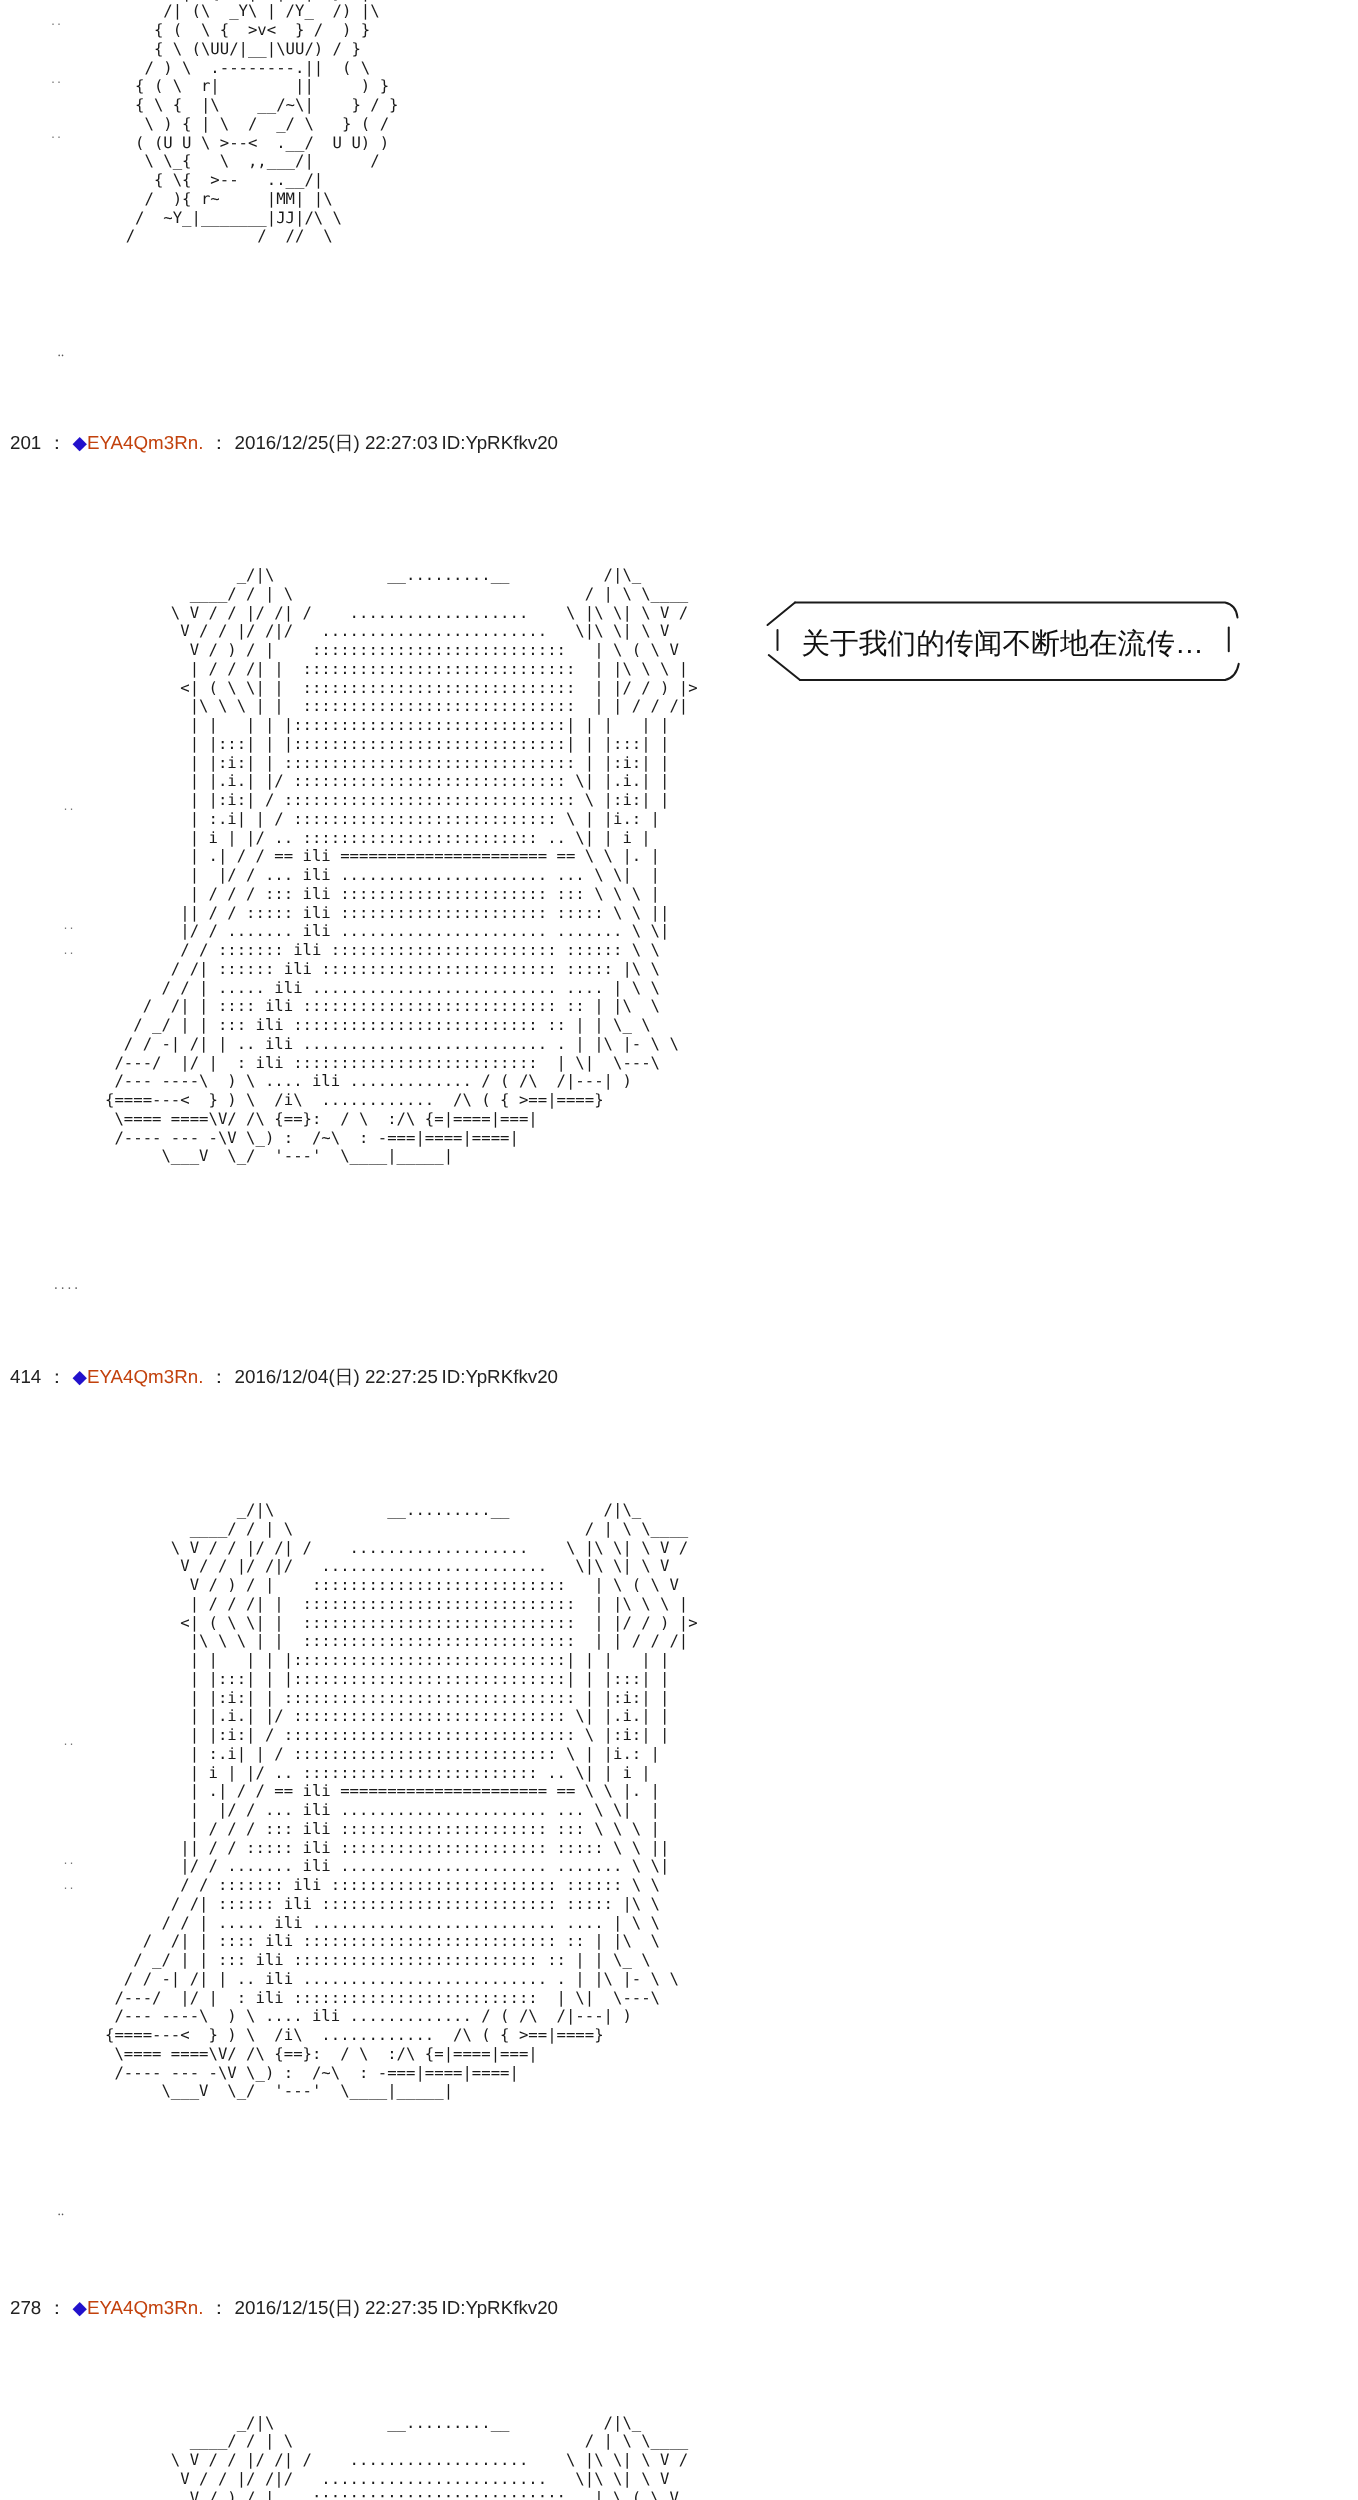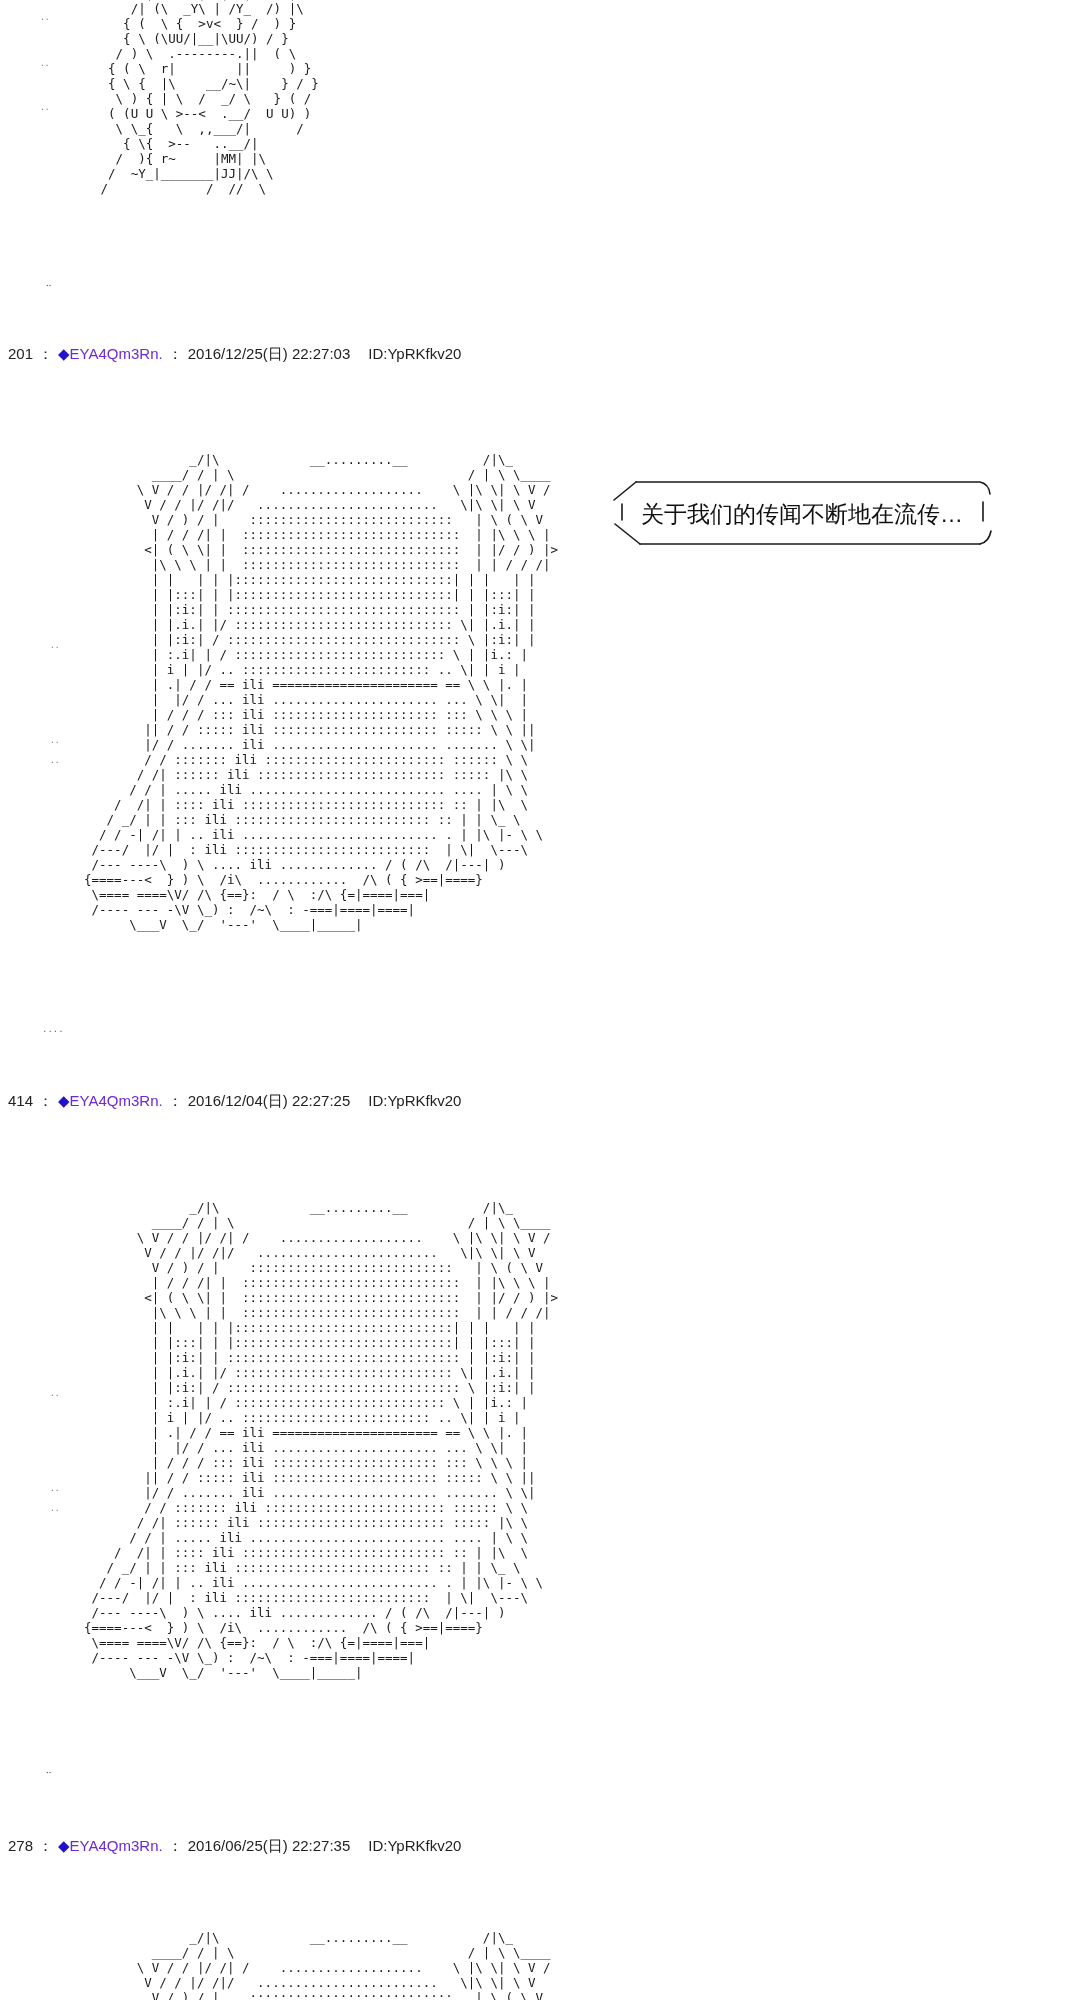--- a/index.html
+++ b/index.html
@@ -32,22 +32,22 @@
     left: 8px;
     font-size: 15px;
     color: #222222;
     white-space: nowrap;
   }
   #header-244 { top: 345px; }
   #header-245 { top: 1092px; }
   #header-247 { top: 1837px; }
   .post-header .sep { margin: 0 5px; }
   .post-header .diamond { color: #2211cc; }
-  .post-header .trip { color: #6d28d9; }
-  .post-header .datetime { margin-right: 18px; }
+  .post-header .trip { color: #c2410c; }
+  .post-header .datetime { margin-right: 3px; }
 
   
   #bubble-244 {
     position: absolute;
     left: 606px; top: 476px;
     width: 392px; height: 74px;
   }
   #bubble-244 svg { display: block; }
   .bubble-text {
     font-family: "Liberation Sans", sans-serif;
@@ -201,20 +201,20 @@
       \___V  \_/  '---'  \____|_____|
 
 </pre>
 
 <span id="mark-c1" class="micro">..</span>
 <span id="mark-c2" class="micro">..</span>
 <span id="mark-c3" class="micro">..</span>
 <span id="tail-245" class="tail">‥</span>
 
 <div id="header-247" class="post-header">
-  <span>278</span><span class="sep">：</span><span><span class="diamond">◆</span><span class="trip">EYA4Qm3Rn.</span></span><span class="sep">：</span><span class="datetime">2016/06/25(日) 22:27:35</span><span class="post-id">ID:YpRKfkv20</span>
+  <span>278</span><span class="sep">：</span><span><span class="diamond">◆</span><span class="trip">EYA4Qm3Rn.</span></span><span class="sep">：</span><span class="datetime">2016/12/15(日) 22:27:35</span><span class="post-id">ID:YpRKfkv20</span>
 </div>
 <pre id="art-247" class="aa">              _/|\            __.........__          /|\_
          ____/ / | \                               / | \ \____
        \ V / / |/ /| /    ...................    \ |\ \| \ V /
         V / / |/ /|/   ........................   \|\ \| \ V
          V / ) / |    :::::::::::::::::::::::::::   | \ ( \ V
          | / / /| |  :::::::::::::::::::::::::::::  | |\ \ \ |</pre>
 
 </body></html>

